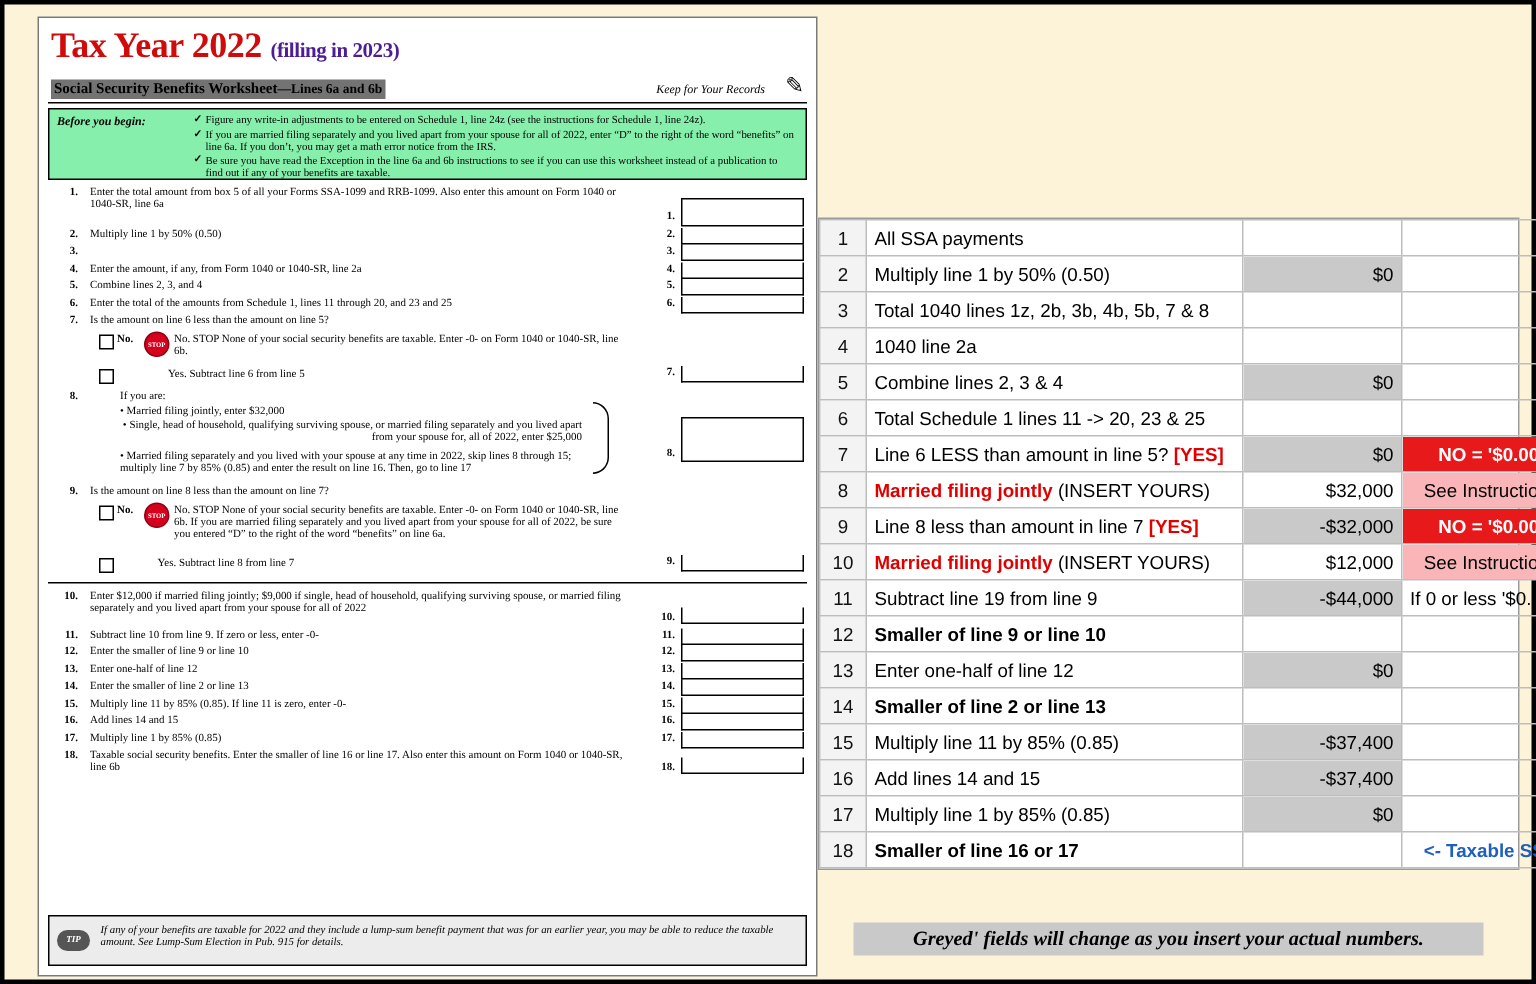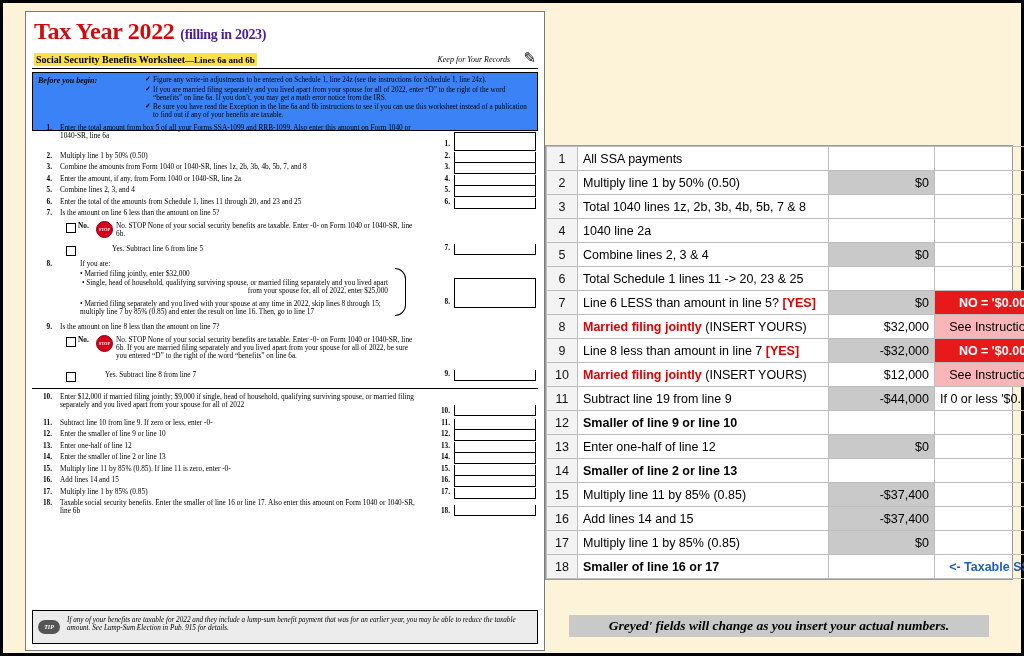--- a/index.html
+++ b/index.html
@@ -29,42 +29,41 @@
   }
   .ws-title{
     position:absolute;left:8px;top:6px;
     font-family:"Liberation Serif", serif;
     font-weight:bold;font-size:24px;color:#cf0b0b;
     letter-spacing:-0.3px;
   }
   .ws-title .sub{color:#4c1d95;font-size:14px;}
   .hl-title{
     position:absolute;left:8px;top:41px;
-    background:#fde047;
+    background:#737373;
     font-weight:bold;font-size:10px;padding:1px 2px;
   }
   .hl-title .sub2{font-weight:bold;font-size:9px;}
   .keep{
     position:absolute;right:34px;top:44px;
     font-style:italic;font-size:8px;text-align:right;
   }
   .pencil{
     position:absolute;right:8px;top:38px;font-size:15px;
   }
   .rule{
     position:absolute;left:6px;right:6px;height:1px;background:#000;
   }
 
   .before{
-    position:absolute;left:6px;top:60px;right:6px;height:59px;
+    position:absolute;left:6px;top:60px;right:6px;height:48px;
     border:1px solid #000;
-    background:#3b82f6;
+    background:#86efac;
     box-sizing:border-box;
     font-size:7.2px;
-    padding-left:16px;
   }
   .before .lbl{
     position:absolute;left:5px;top:4px;font-weight:bold;font-style:italic;font-size:8px;
   }
   .before ul{margin:0;padding:3px 6px 0 96px;list-style:none;}
   .before li{margin-bottom:1.5px;position:relative;padding-left:8px;}
   .before li:before{content:"\2713";position:absolute;left:0;top:0;font-size:7px;font-weight:bold;}
 
   .lines{position:absolute;left:6px;top:112px;right:6px;bottom:6px;}
 
@@ -181,21 +180,20 @@
 
       <div class="row">
         <span class="num">2.</span>
         <span class="txt">Multiply line 1 by 50% (0.50)</span>
         <span class="rnum">2.</span>
         <span class="box"></span>
       </div>
 
       <div class="row">
         <span class="num">3.</span>
-        <span class="txt">Combine the amounts from Form 1040 or 1040-SR, lines 1z, 2b, 3b, 4b, 5b, 7, and 8</span>
         <span class="rnum">3.</span>
         <span class="box"></span>
       </div>
 
       <div class="row">
         <span class="num">4.</span>
         <span class="txt">Enter the amount, if any, from Form 1040 or 1040-SR, line 2a</span>
         <span class="rnum">4.</span>
         <span class="box"></span>
       </div>

